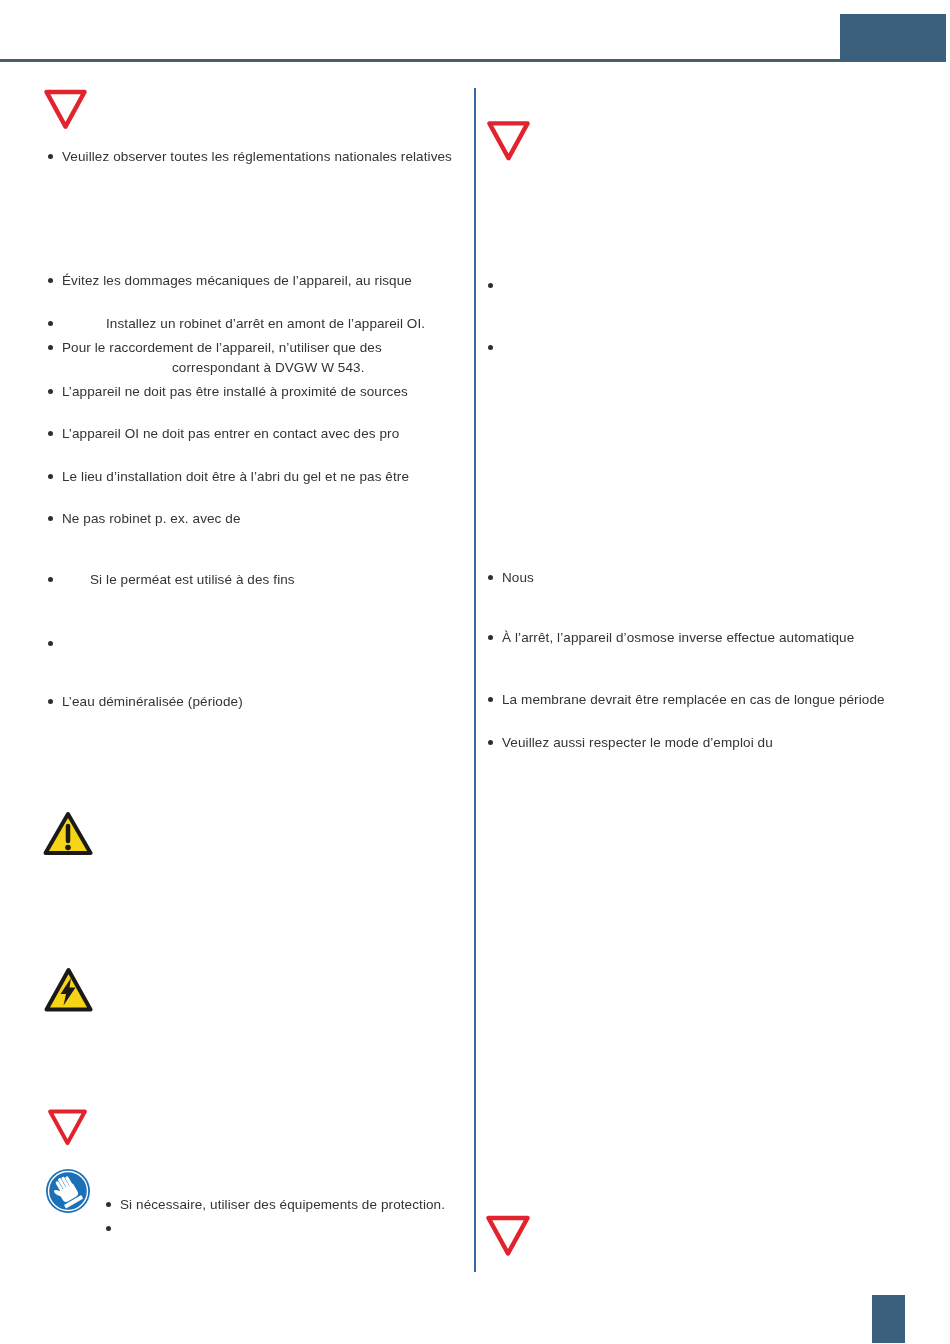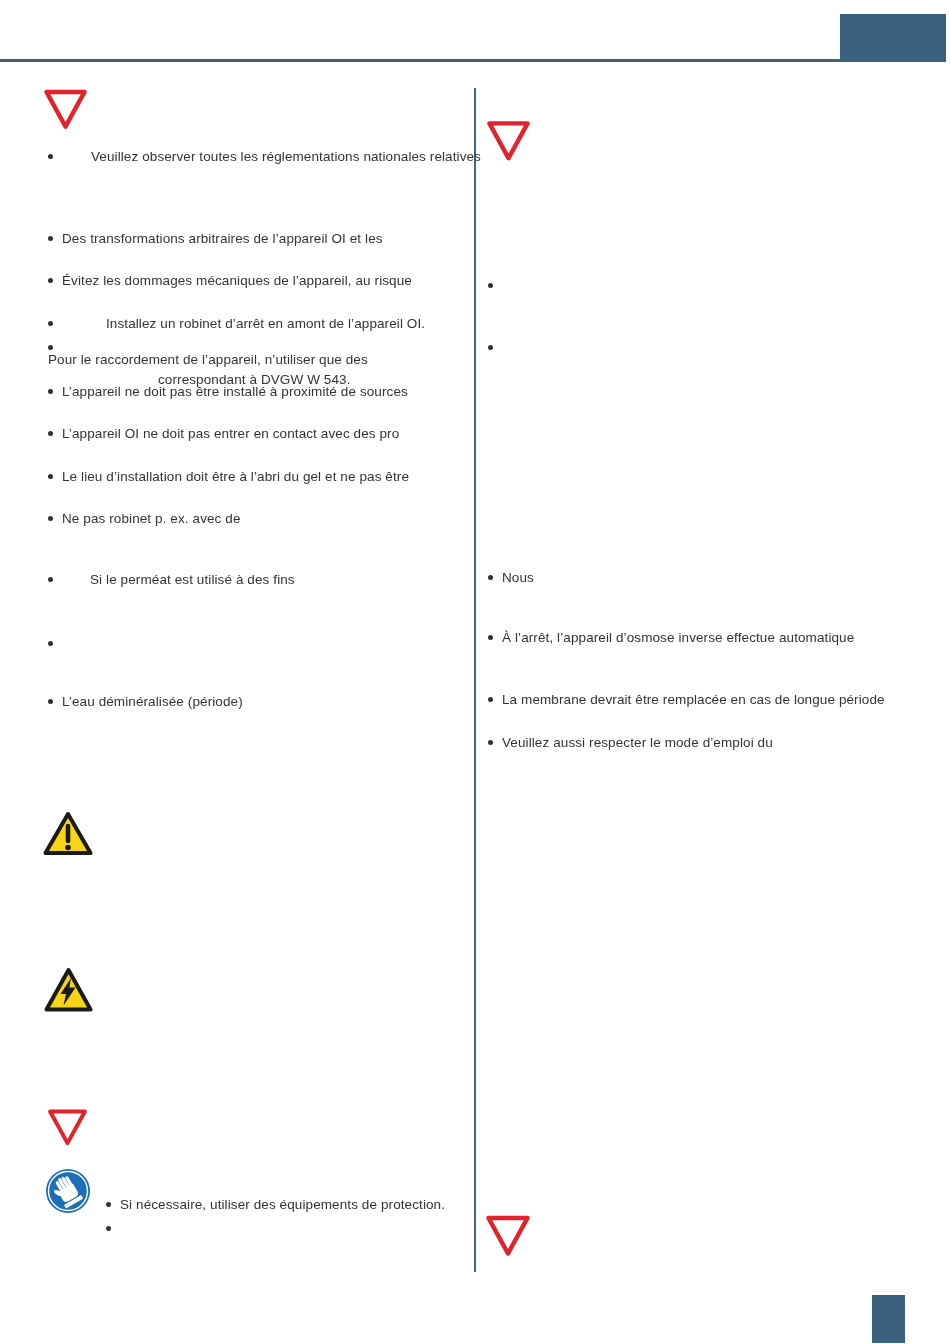--- a/index.html
+++ b/index.html
@@ -32,37 +32,33 @@
   <div class="header-tab"></div>
 
   <div class="divider"></div>
 
   <span class="icon" style="left:43px;top:89px;">
     <svg width="45" height="41" viewBox="0 0 46 42">
       <polygon points="3.5,3 42.5,3 23,38.5" fill="#ffffff" stroke="#e2232d" stroke-width="4.5" stroke-linejoin="round"></polygon>
     </svg>
   </span>
 
-  <div class="row" style="left:48px;top:147px;gap:29px;">
+  <div class="row" style="left:48px;top:147px;">
     <span class="dot"></span>
     <span class="bt">Veuillez observer toutes les réglementations nationales relatives</span>
-  </div>
-  <div class="row" style="left:48px;top:229px;">
-    <span class="dot"></span>
-    <span class="bt">Des transformations arbitraires de l’appareil OI et les</span>
   </div>
   <div class="row" style="left:48px;top:271px;">
     <span class="dot"></span>
     <span class="bt">Évitez les dommages mécaniques de l’appareil, au risque</span>
   </div>
   <div class="row" style="left:48px;top:314px;gap:44px;">
     <span class="dot"></span>
     <span class="bt">Installez un robinet d’arrêt en amont de l’appareil OI.</span>
   </div>
-  <div class="row" style="left:48px;top:338px;flex-direction:column;">
+  <div class="row" style="left:48px;top:338px;">
     <span class="dot"></span>
     <span class="bt"><span>Pour le raccordement de l’appareil, n’utiliser que des</span><span class="cont">correspondant à DVGW W 543.</span></span>
   </div>
   <div class="row" style="left:48px;top:382px;">
     <span class="dot"></span>
     <span class="bt">L’appareil ne doit pas être installé à proximité de sources</span>
   </div>
   <div class="row" style="left:48px;top:467px;">
     <span class="dot"></span>
     <span class="bt">Le lieu d’installation doit être à l’abri du gel et ne pas être</span>

